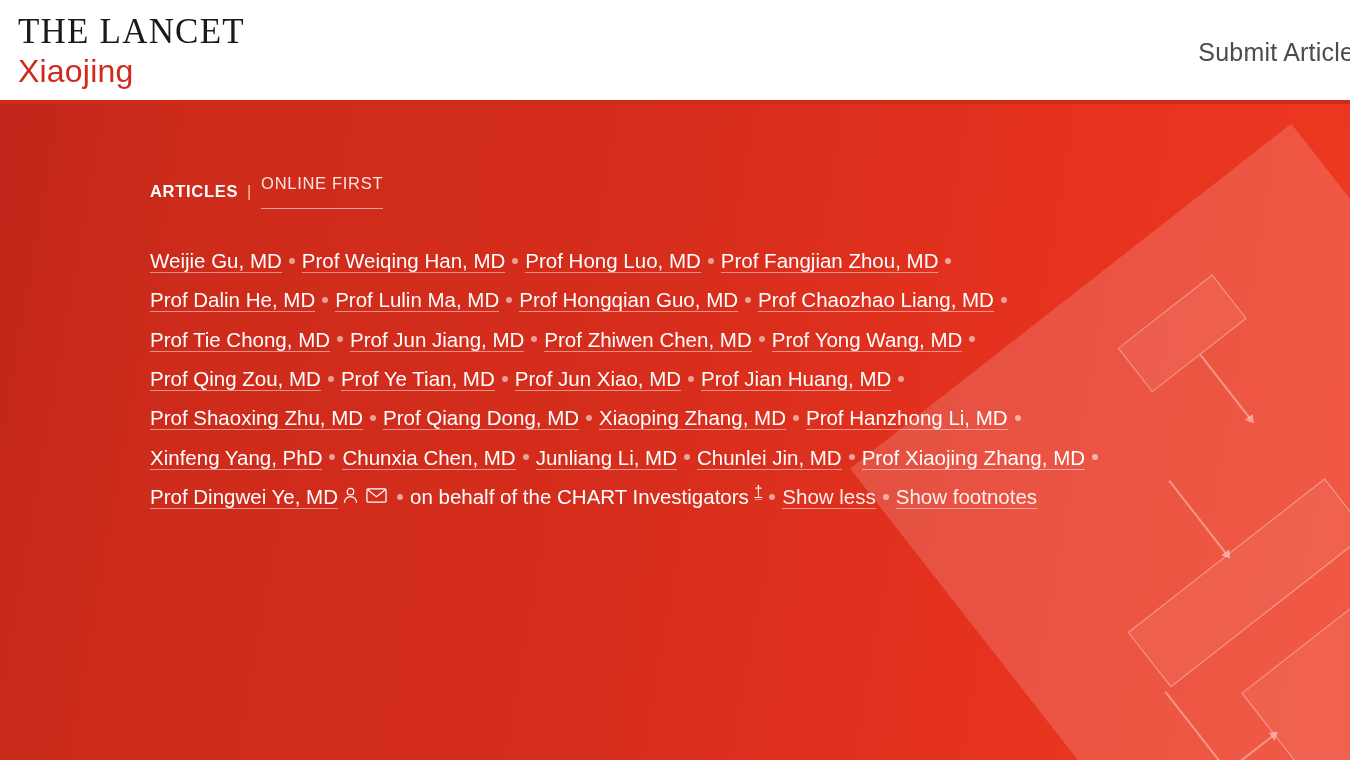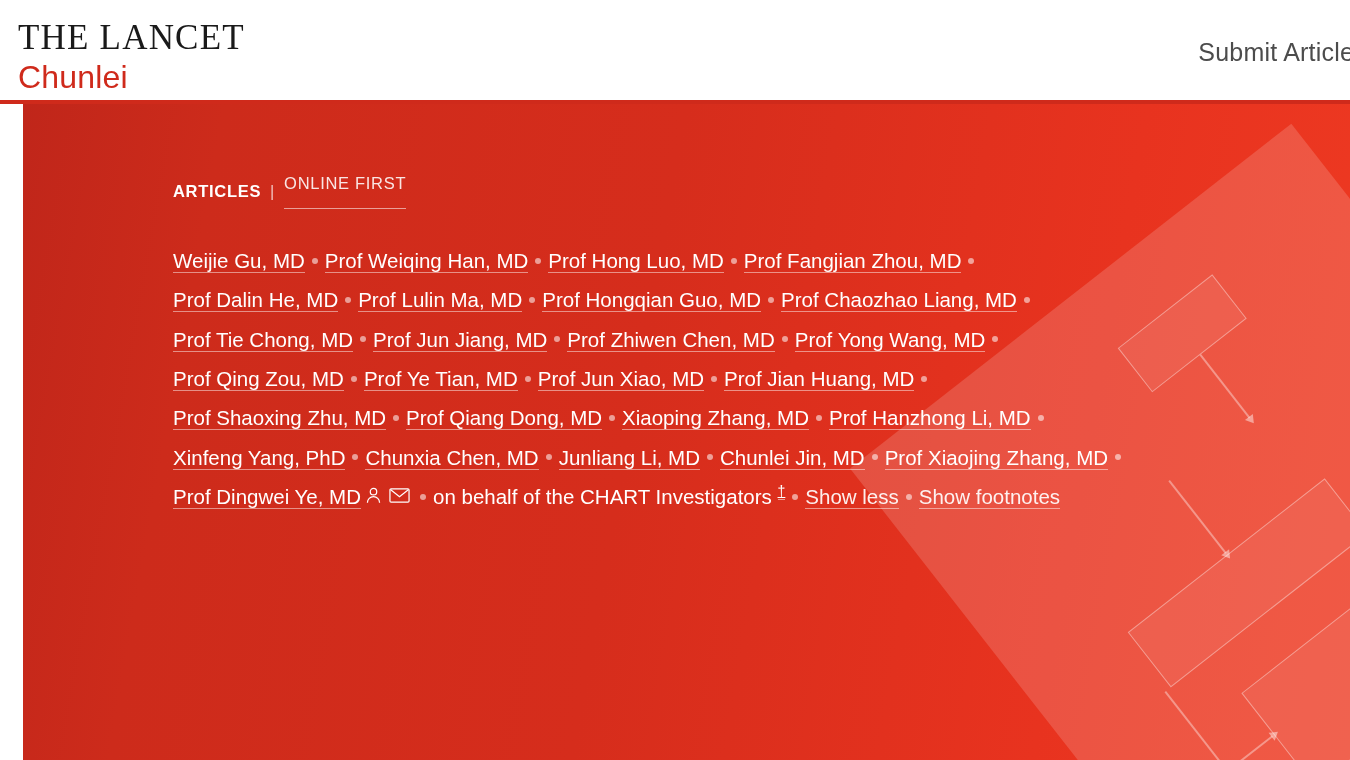--- a/index.html
+++ b/index.html
@@ -17,21 +17,21 @@
   .site-header {
     position: relative;
     height: 104px;
     background: #ffffff;
     display: flex;
     align-items: flex-start;
     justify-content: space-between;
     padding: 14px 0 0 18px;
   }
 
-  .brand { line-height: 1; user-select: none; margin-top: 6px; }
+  .brand { line-height: 1; user-select: none; }
 
   .brand-the-lancet {
     font-family: "Liberation Serif", serif;
     font-size: 35px;
     letter-spacing: 1.2px;
     color: #1a1a1a;
     font-weight: 400;
     display: block;
     line-height: 1.05;
   }
@@ -69,21 +69,20 @@
     background: #cf2a1b;
   }
 
   
   .banner {
     position: relative;
     height: 656px;
     overflow: hidden;
     background:
       linear-gradient(100deg, #c0261a 0%, #cd2b1b 14%, #d62d1c 46%, #e8331f 78%, #ee3a22 100%);
-    margin-left: 23px;
   }
 
   
   .watermark {
     position: absolute;
     right: -210px;
     top: 120px;
     width: 560px;
     height: 680px;
     transform: rotate(-38deg);
@@ -203,21 +202,21 @@
     margin: 0 3px 3px 3px;
   }
 </style>
 </head>
 <body>
 
 <header class="site-header">
 
   <div class="brand">
     <span class="brand-the-lancet">THE LANCET</span>
-    <span class="brand-oncology">Chunlei</span>
+    <span class="brand-oncology">Xiaojing</span>
   </div>
 
   <nav class="header-nav">
     <a class="header-link" href="#">Submit Article</a>
   </nav>
 
   <div class="header-rule"></div>
 </header>
 
 <section class="banner">

